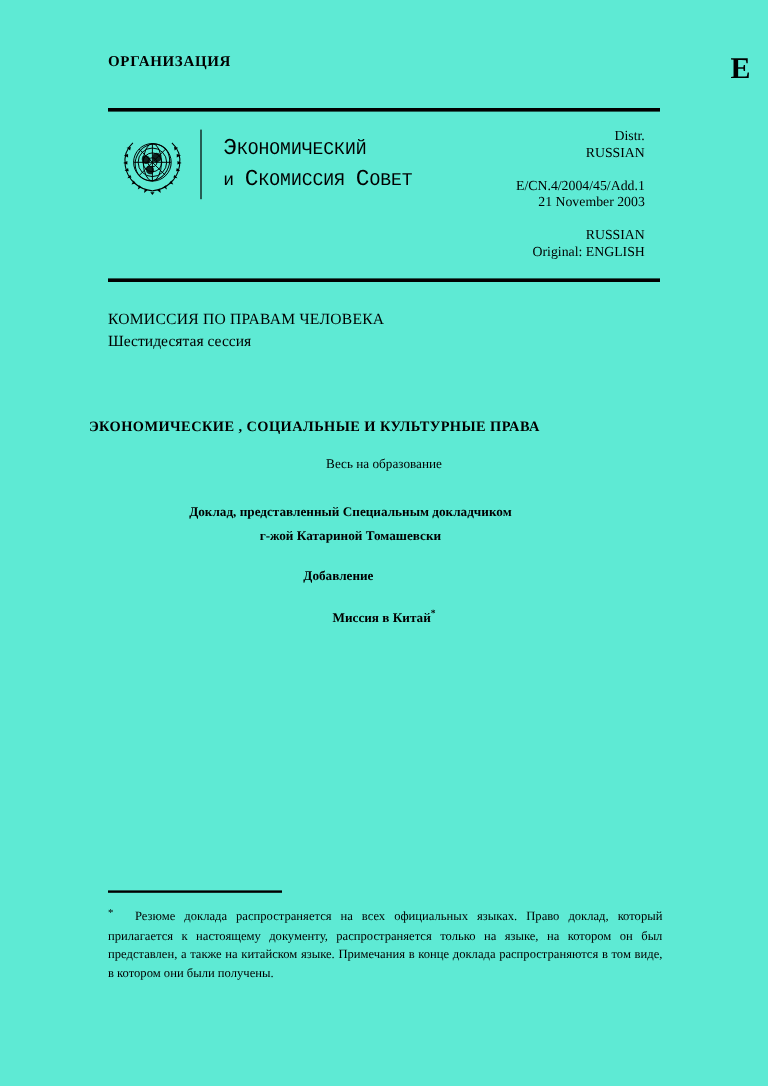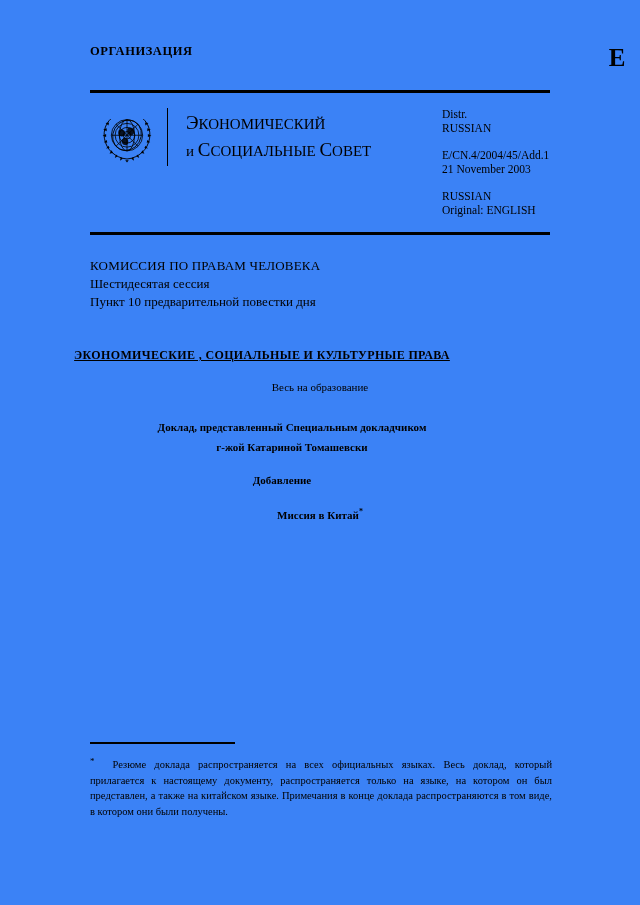--- a/index.html
+++ b/index.html
@@ -8,21 +8,21 @@
     background: #ffffff;
   }
   body {
     font-family: "Liberation Serif", "DejaVu Serif", serif;
     color: #000000;
   }
   .page {
     position: relative;
     width: 640px;
     height: 905px;
-    background: #3b82f6;
+    background: #5eead4;
     overflow: hidden;
   }
 
   
   .masthead {
     position: absolute;
     left: 90px;
     top: 44px;
     width: 460px;
   }
@@ -79,30 +79,32 @@
     font-family: "Liberation Serif", "DejaVu Serif", serif;
     font-size: 19px;
     line-height: 25px;
     white-space: nowrap;
   }
   .council-title .sc {
     font-size: 15px;
   }
   .council-line {
     display: block;
+    font-family: Liberation Mono, monospace;
   }
 
   
   .distr {
     position: absolute;
-    left: 442px;
+    left: 430px;
     top: 107px;
     font-size: 11.5px;
     line-height: 14px;
     font-family: "Liberation Serif", "DejaVu Serif", serif;
+    text-align: right;
   }
   .distr .gap { height: 13px; }
 
   
   .commission {
     position: absolute;
     left: 90px;
     top: 257px;
     font-size: 13px;
     line-height: 18px;
@@ -114,21 +116,20 @@
   
   .doc-title {
     position: absolute;
     left: 0;
     top: 348px;
     width: 524px;
     text-align: center;
     font-weight: bold;
     font-size: 12px;
     letter-spacing: 0.35px;
-    text-decoration: underline;
   }
   .doc-subtitle {
     position: absolute;
     left: 0;
     top: 381px;
     width: 640px;
     text-align: center;
     font-size: 11px;
   }
   .rapporteur {
@@ -253,52 +254,51 @@
             <path d="M74 77 l6 2 l-3 -6 z"></path>
           <path d="M66 83 l5 3 l-2 -6 z"></path>
             <path d="M57 87 l5 4 l-1 -6 z"></path>
           <path d="M47 90 l3 4 l3 -4 z"></path>
         </g>
       </svg>
     </span>
     <span class="emblem-divider"></span>
     <span class="council-title">
       <span class="council-line"><span>Э</span><span class="sc">КОНОМИЧЕСКИЙ</span></span>
-      <span class="council-line"><span class="sc">и </span><span>С</span><span class="sc">СОЦИАЛЬНЫЕ </span><span>С</span><span class="sc">ОВЕТ</span></span>
+      <span class="council-line"><span class="sc">и </span><span>С</span><span class="sc">КОМИССИЯ </span><span>С</span><span class="sc">ОВЕТ</span></span>
     </span>
   </div>
 
   <div class="distr">
     <div>Distr.</div>
     <div>RUSSIAN</div>
     <div class="gap"></div>
     <div>E/CN.4/2004/45/Add.1</div>
     <div>21 November 2003</div>
     <div class="gap"></div>
     <div>RUSSIAN</div>
     <div>Original:  ENGLISH</div>
   </div>
 
   <div class="rule-thick r2"></div>
 
   <div class="commission">
     <div class="caps">КОМИССИЯ ПО ПРАВАМ ЧЕЛОВЕКА</div>
     <div>Шестидесятая сессия</div>
-    <div>Пункт 10 предварительной повестки дня</div>
   </div>
 
   <div class="doc-title">ЭКОНОМИЧЕСКИЕ , СОЦИАЛЬНЫЕ И КУЛЬТУРНЫЕ ПРАВА</div>
   <div class="doc-subtitle">Весь на образование</div>
 
   <div class="rapporteur">
     <div>Доклад, представленный Специальным докладчиком</div>
     <div>г-жой Катариной Томашевски</div>
   </div>
 
   <div class="addendum">Добавление</div>
 
   <div class="mission"><span>Миссия в Китай</span><sup>*</sup></div>
 
   <div class="footnote-rule"></div>
-  <div class="footnote"><span class="marker">*</span><span>Резюме доклада распространяется на всех официальных языках.  Весь доклад, который прилагается к настоящему документу, распространяется только на языке, на котором он был представлен, а также на китайском языке.  Примечания в конце доклада распространяются в том виде, в котором они были получены.</span></div>
+  <div class="footnote"><span class="marker">*</span><span>Резюме доклада распространяется на всех официальных языках.  Право доклад, который прилагается к настоящему документу, распространяется только на языке, на котором он был представлен, а также на китайском языке.  Примечания в конце доклада распространяются в том виде, в котором они были получены.</span></div>
 
 
 </div>
 
 </body></html>

